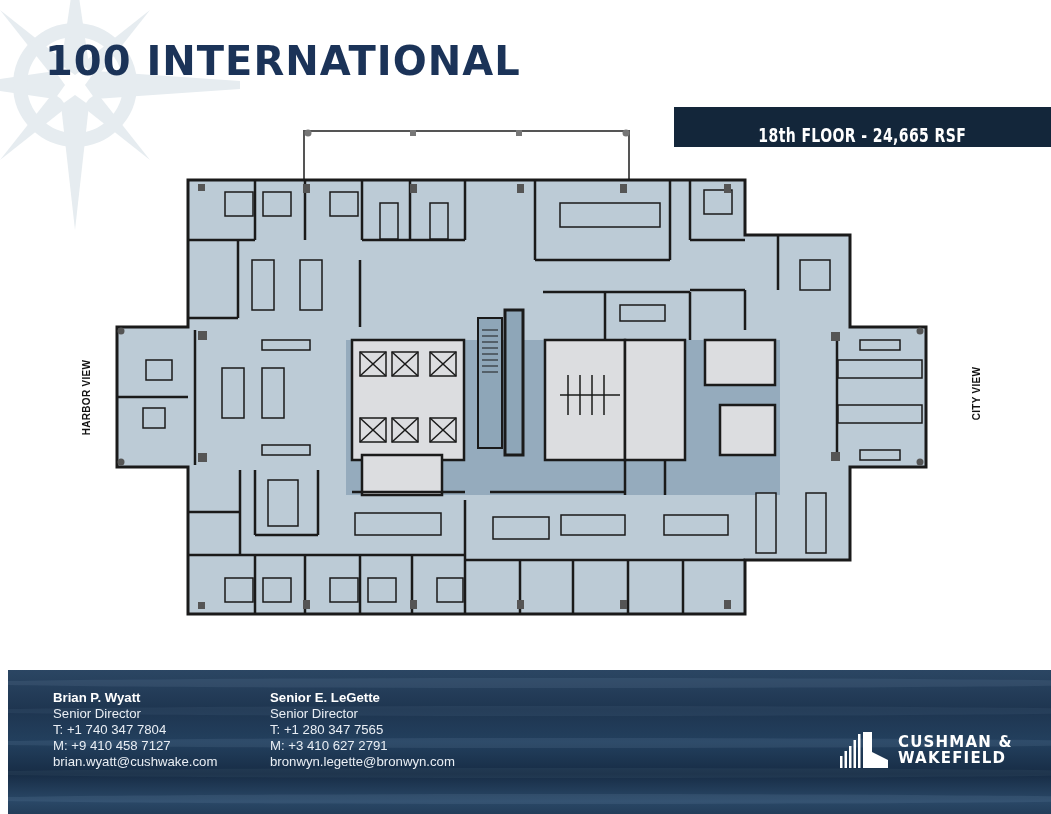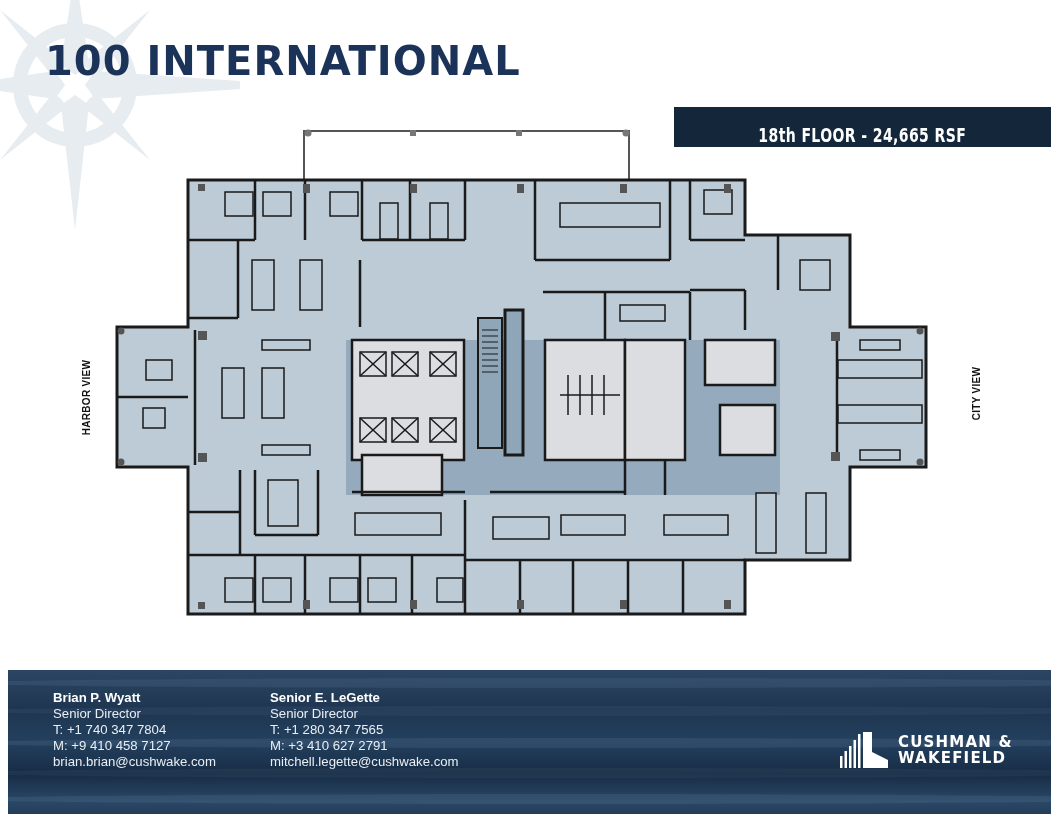--- a/index.html
+++ b/index.html
@@ -233,29 +233,29 @@
   <div class="wave" style="top:36px; opacity:0.7;"></div>
   <div class="wave" style="top:68px;"></div>
   <div class="wave" style="top:98px; opacity:0.6;"></div>
   <div class="wave" style="top:124px;"></div>
 
   <div class="contact c1">
     <div class="name">Brian P. Wyatt</div>
     <div>Senior Director</div>
     <div>T: +1 740 347 7804</div>
     <div>M: +9 410 458 7127</div>
-    <div>brian.brian@cushwake.com</div>
+    <div>brian.wyatt@cushwake.com</div>
   </div>
 
   <div class="contact c2">
     <div class="name">Senior E. LeGette</div>
     <div>Senior Director</div>
     <div>T: +1 280 347 7565</div>
     <div>M: +3 410 627 2791</div>
-    <div>mitchell.legette@cushwake.com</div>
+    <div>bronwyn.legette@bronwyn.com</div>
   </div>
 
 
   <div class="logo">
     <svg width="48" height="36" viewBox="0 0 48 36">
       <g fill="#ffffff">
         <rect x="0" y="24" width="2.5" height="12"></rect>
         <rect x="4.5" y="19" width="2.5" height="17"></rect>
         <rect x="9" y="14" width="2.5" height="22"></rect>
         <rect x="13.5" y="8" width="2.5" height="28"></rect>

